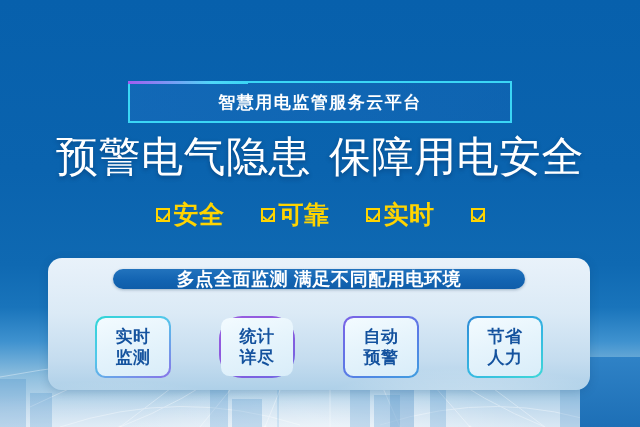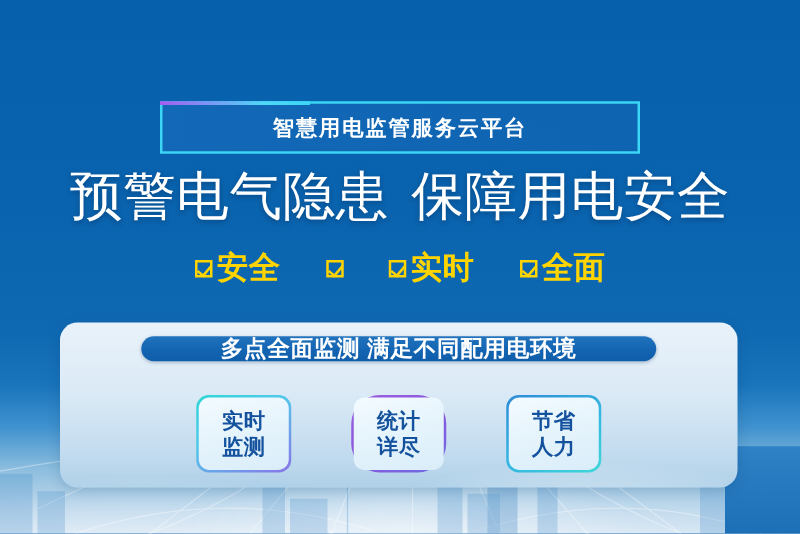--- a/index.html
+++ b/index.html
@@ -290,28 +290,28 @@
     <span>预警电气隐患</span><span class="gap"></span><span>保障用电安全</span>
   </div>
 
   <div class="checks">
     <div class="check-item">
       <span class="check-box"></span>
       <span class="check-label">安全</span>
     </div>
     <div class="check-item">
       <span class="check-box"></span>
+      <span class="check-label">可靠</span>
     </div>
     <div class="check-item">
       <span class="check-box"></span>
       <span class="check-label">实时</span>
     </div>
     <div class="check-item">
       <span class="check-box"></span>
-      <span class="check-label">全面</span>
     </div>
   </div>
 
   <div class="panel">
     <div class="panel-sheen"></div>
   </div>
 
   <div class="pill">
     <span class="pill-text">多点全面监测 满足不同配用电环境</span>
   </div>
@@ -322,20 +322,26 @@
         <span class="card-line">实时</span>
         <span class="card-line">监测</span>
       </div>
     </div>
     <div class="card card-2">
       <div class="card-inner">
         <span class="card-line">统计</span>
         <span class="card-line">详尽</span>
       </div>
     </div>
+    <div class="card card-3">
+      <div class="card-inner">
+        <span class="card-line">自动</span>
+        <span class="card-line">预警</span>
+      </div>
+    </div>
     <div class="card card-4">
       <div class="card-inner">
         <span class="card-line">节省</span>
         <span class="card-line">人力</span>
       </div>
     </div>
   </div>
 
 </div>
 

